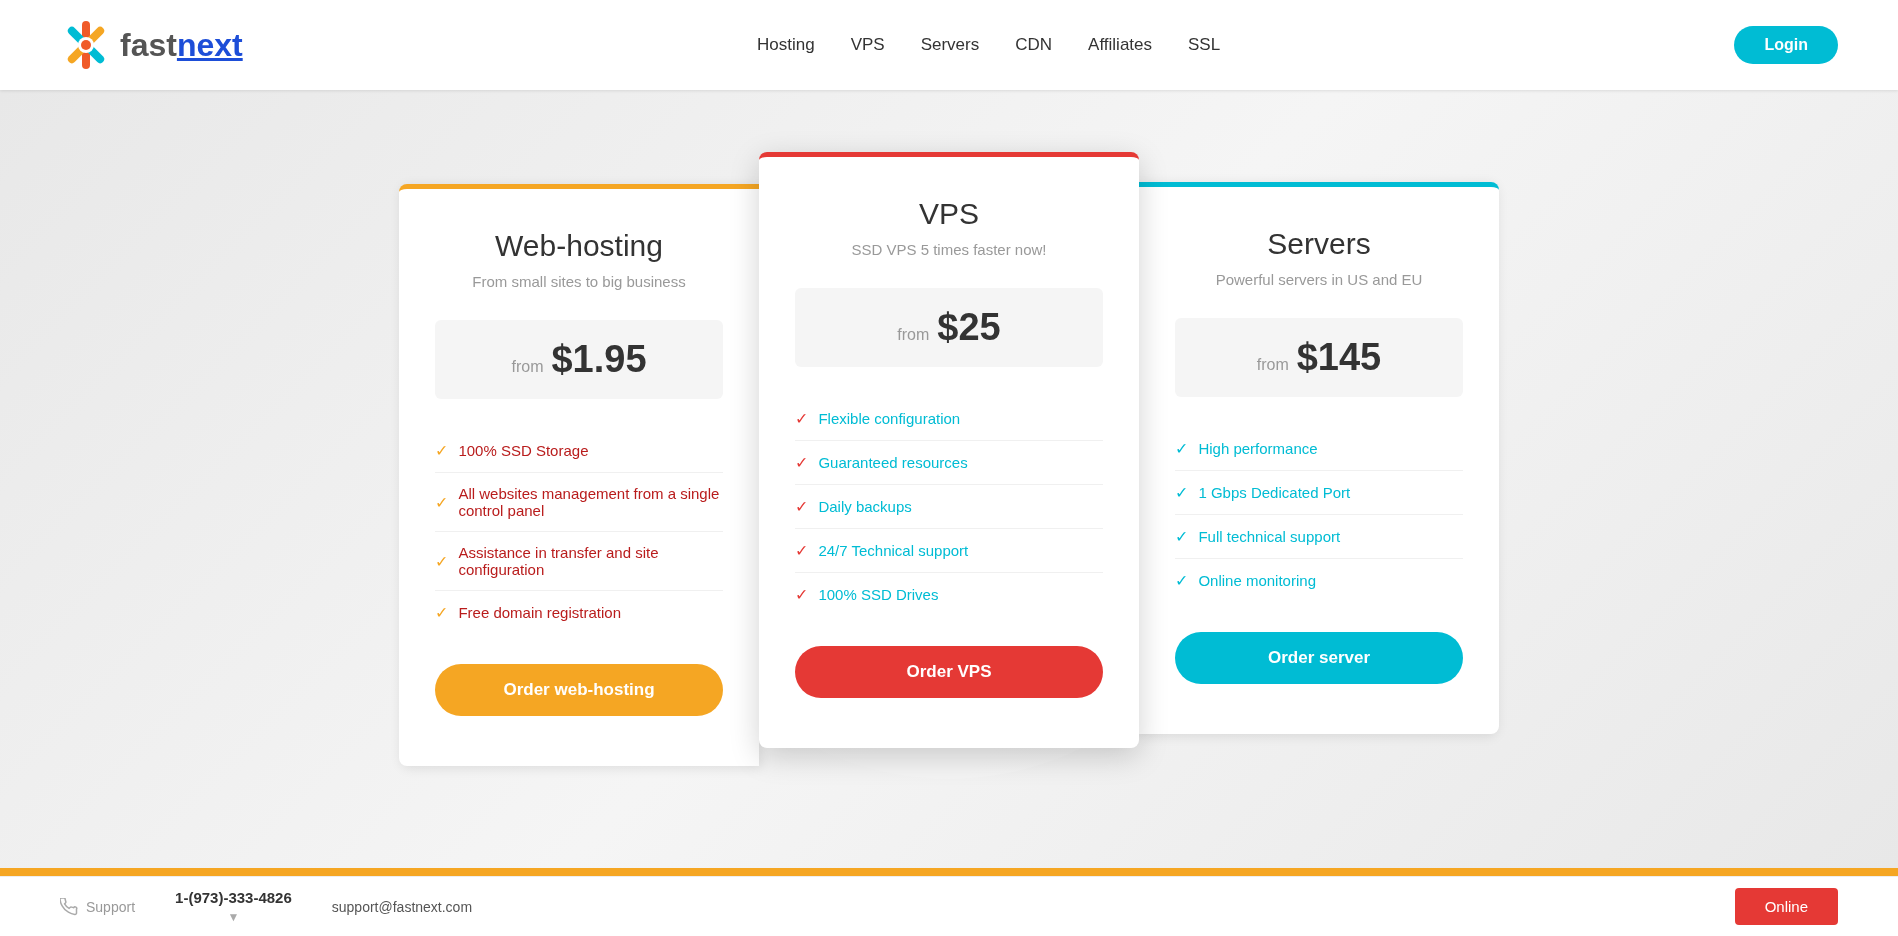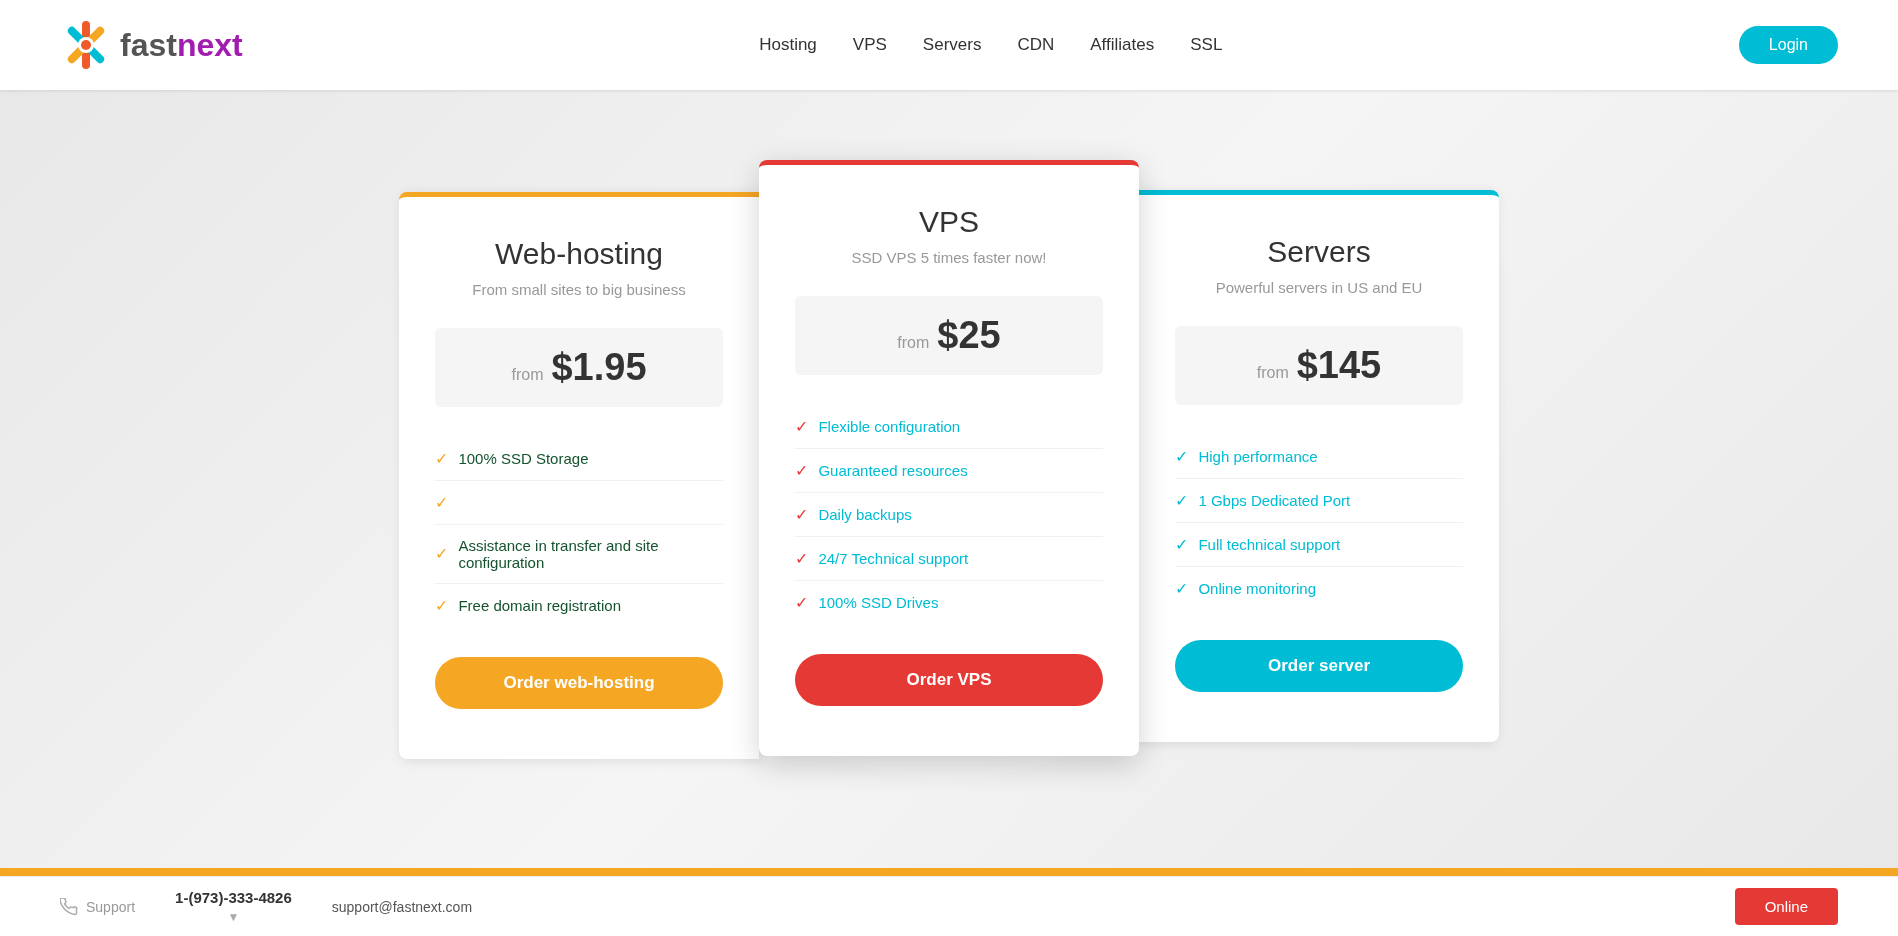--- a/index.html
+++ b/index.html
@@ -24,41 +24,41 @@
     }
     .logo-icon {
       width: 52px;
       height: 52px;
     }
     .logo-text {
       font-size: 32px;
       font-weight: 700;
     }
     .logo-fast { color: #555; }
-    .logo-next { color: #a21caf; }
+    .logo-next { color: #1d4ed8; text-decoration: underline; }
     .nav {
       display: flex;
       gap: 36px;
       align-items: center;
     }
     .nav a {
       text-decoration: none;
       color: #333;
       font-size: 17px;
       font-weight: 500;
     }
     .login-btn {
       background: #00bcd4;
       color: #fff;
       border: none;
       border-radius: 25px;
       padding: 10px 30px;
       font-size: 16px;
       cursor: pointer;
-      font-weight: 400;
+      font-weight: 700;
     }
 
     
     .main {
       flex: 1;
       display: flex;
       align-items: center;
       justify-content: center;
       padding: 40px 20px 80px;
       background: linear-gradient(135deg, #e8e8e8 0%, #f5f5f5 50%, #e8e8e8 100%);
@@ -170,21 +170,21 @@
     .feature-list li:last-child { border-bottom: none; }
 
     .check-icon {
       color: #f5a623;
       font-size: 16px;
       flex-shrink: 0;
     }
     .check-icon.teal { color: #00bcd4; }
     .check-icon.red { color: #e53935; }
 
-    .feature-text { color: #14532d; }
+    .feature-text { color: #b91c1c; }
     .feature-text.highlight { color: #00bcd4; text-align: center; }
 
     .order-btn {
       width: 100%;
       border: none;
       border-radius: 30px;
       padding: 16px;
       font-size: 17px;
       font-weight: 600;
       cursor: pointer;
@@ -281,20 +281,21 @@
         <span class="price-from">from</span>
         <span class="price-amount">$1.95</span>
       </div>
       <ul class="feature-list">
         <li>
           <span class="check-icon">✓</span>
           <span class="feature-text">100% SSD Storage</span>
         </li>
         <li>
           <span class="check-icon">✓</span>
+          <span class="feature-text">All websites management from a single control panel</span>
         </li>
         <li>
           <span class="check-icon">✓</span>
           <span class="feature-text">Assistance in transfer and site configuration</span>
         </li>
         <li>
           <span class="check-icon">✓</span>
           <span class="feature-text">Free domain registration</span>
         </li>
       </ul>

